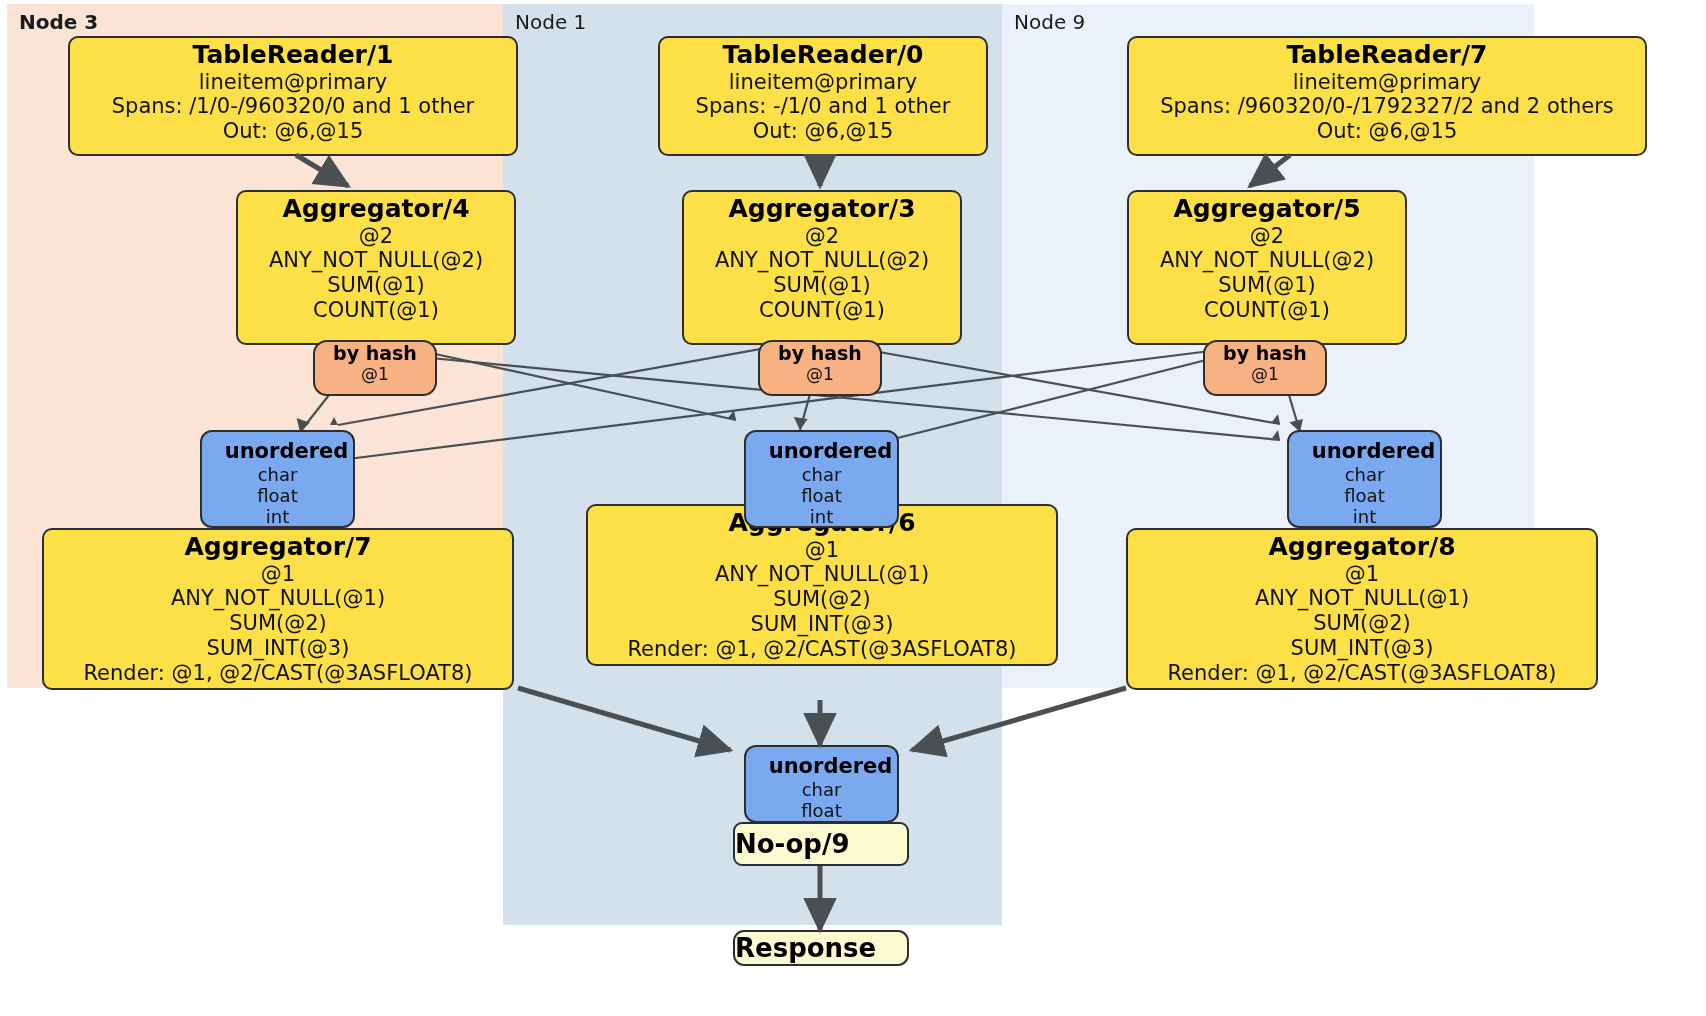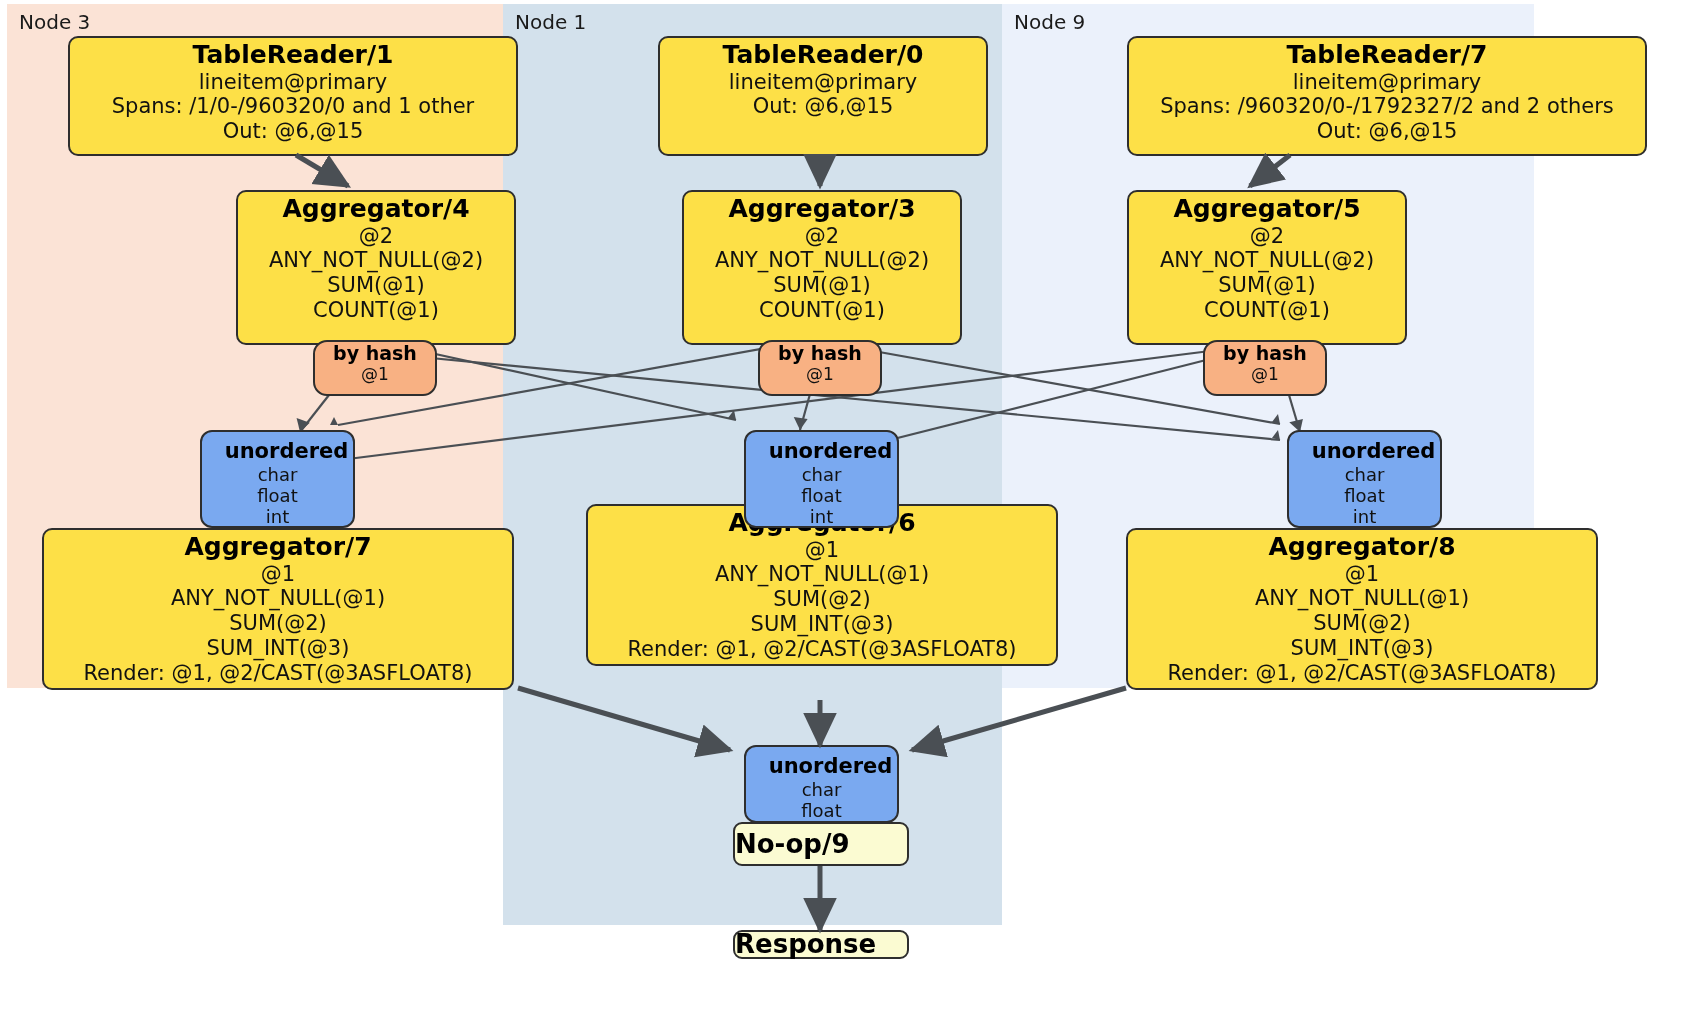--- a/index.html
+++ b/index.html
@@ -27,20 +27,21 @@
     position: absolute;
     top: 6px;
     left: 12px;
     font-size: 20px;
     color: #1a1a1a;
     white-space: nowrap;
   }
   #panel-node3 {
     left: 7px;  top: 4px;  width: 496px;  height: 684px;
     background: #fbe3d6;
+    font-weight: bold;
   }
   #panel-node1 {
     left: 503px; top: 4px;  width: 499px; height: 921px;
     background: #d3e1ec;
   }
   #panel-node2 {
     left: 1002px; top: 4px; width: 532px; height: 684px;
     background: #ebf1fb;
   }
 
@@ -194,20 +195,21 @@
   <div class="box proc" style="left:68px; top:36px; width:450px; height:120px;">
     <div class="title">TableReader/1</div>
     <div class="det">lineitem@primary</div>
     <div class="det">Spans: /1/0-/960320/0 and 1 other</div>
     <div class="det">Out: @6,@15</div>
   </div>
 
   <div class="box proc" style="left:658px; top:36px; width:330px; height:120px;">
     <div class="title">TableReader/0</div>
     <div class="det">lineitem@primary</div>
+    <div class="det">Spans: -/1/0 and 1 other</div>
     <div class="det">Out: @6,@15</div>
   </div>
 
   <div class="box proc" style="left:1127px; top:36px; width:520px; height:120px;">
     <div class="title">TableReader/7</div>
     <div class="det">lineitem@primary</div>
     <div class="det">Spans: /960320/0-/1792327/2 and 2 others</div>
     <div class="det">Out: @6,@15</div>
   </div>
 
@@ -301,17 +303,17 @@
   <div class="box synch" style="left:744px; top:745px; width:155px; height:78px;">
     <div class="title">unordered</div>
     <div class="det">char</div>
     <div class="det">float</div>
   </div>
 
   <div class="box simple" style="left:733px; top:822px; width:176px; height:44px;">
     <div class="title">No-op/9</div>
   </div>
 
-  <div class="box simple" style="left:733px; top:930px; width:176px; height:29px;">
+  <div class="box simple" style="left:733px; top:930px; width:176px; height:36px;border-radius:11px;">
     <div class="title">Response</div>
   </div>
 
 </div>
 
 </body></html>

